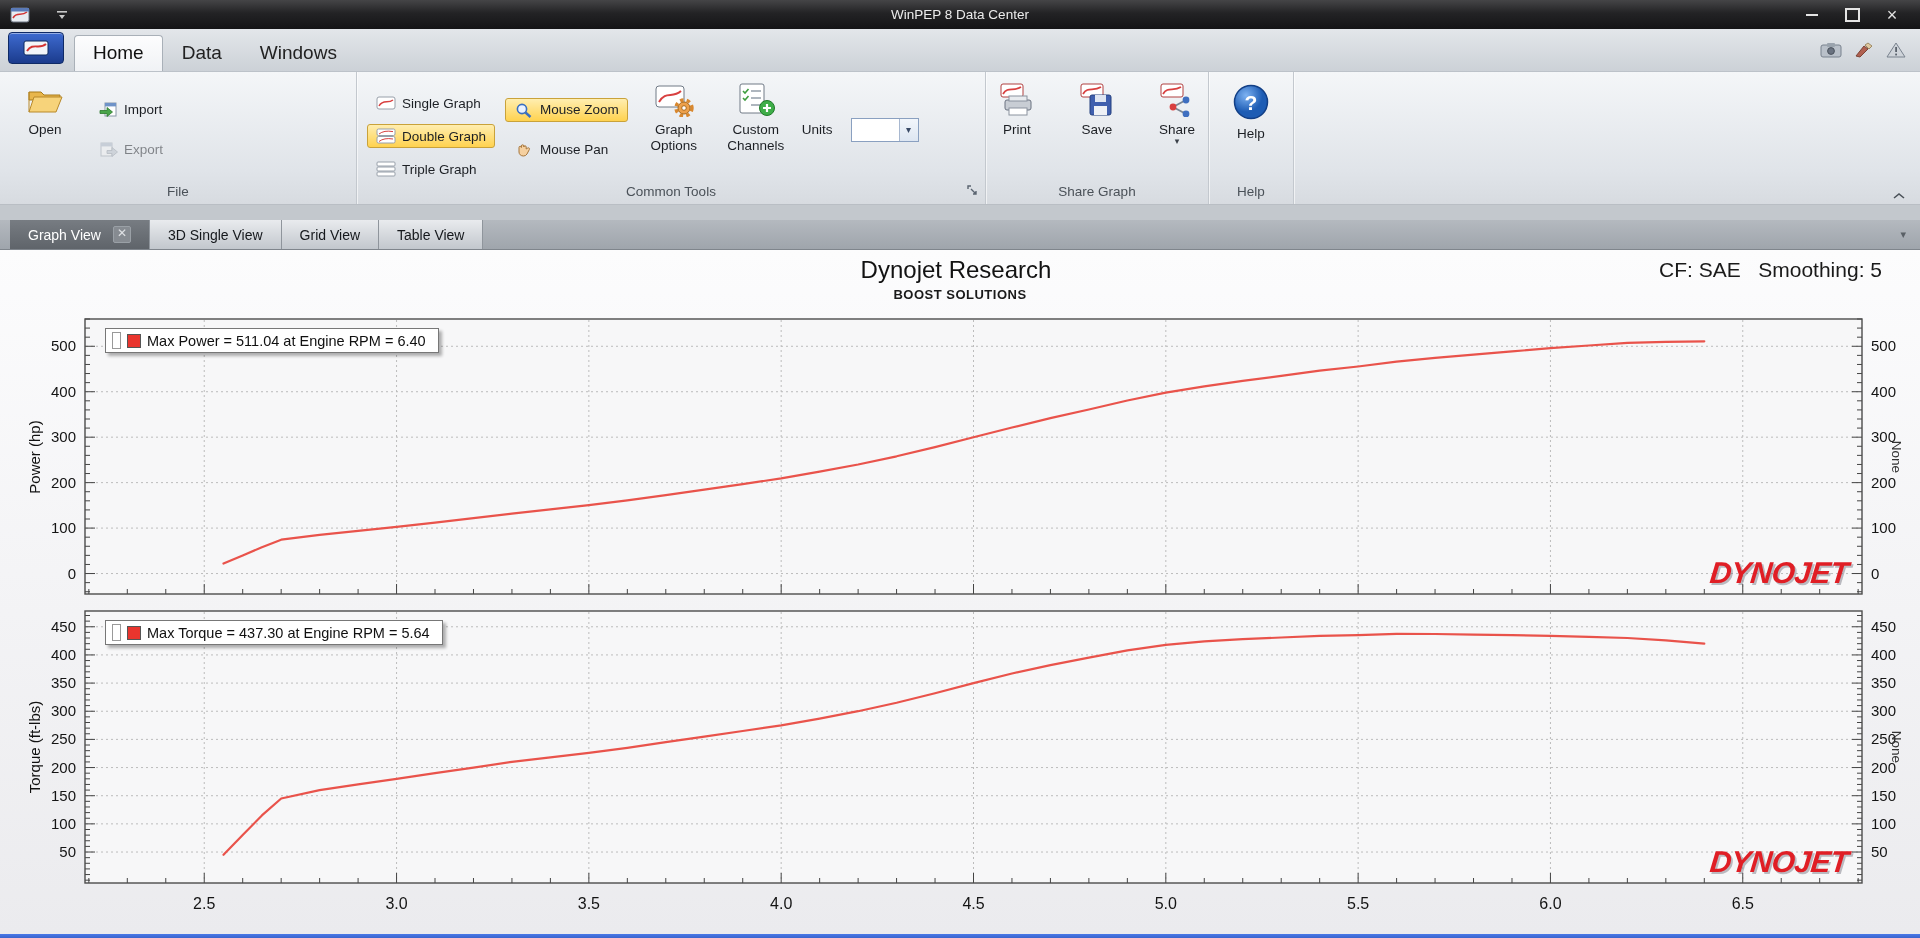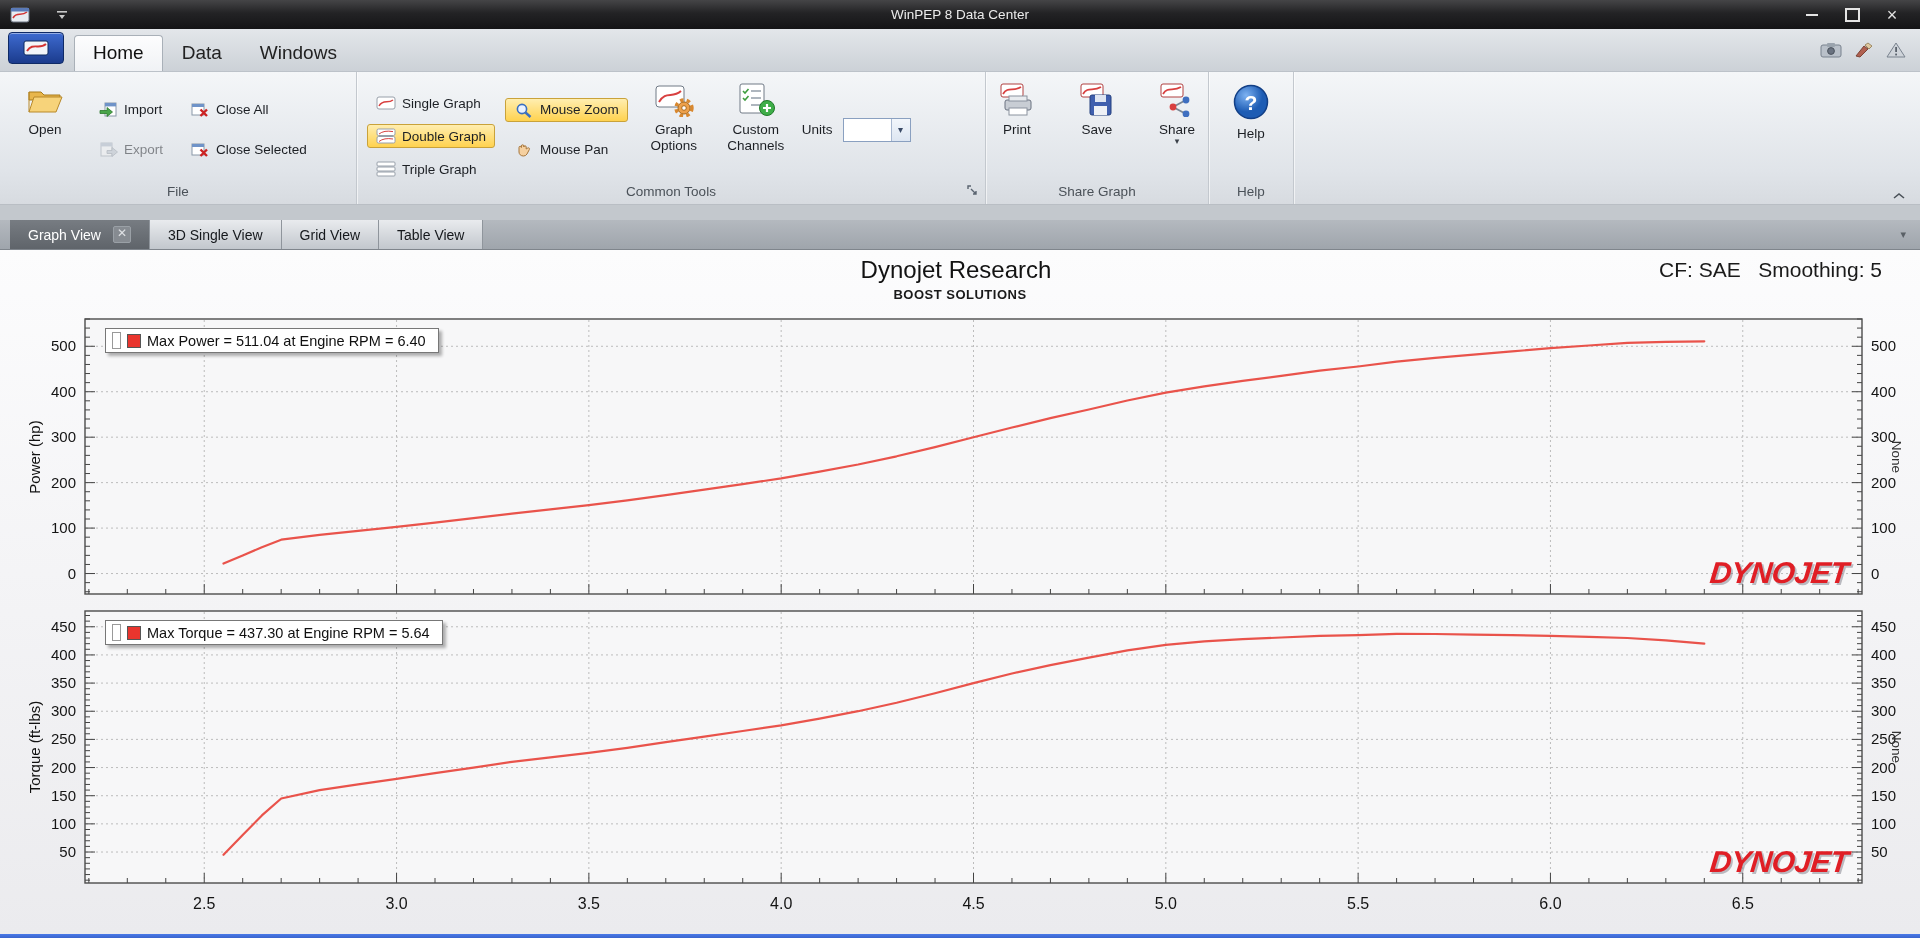--- a/index.html
+++ b/index.html
@@ -29,21 +29,21 @@
   .rg-content{flex:1;display:flex;gap:10px;padding:6px 10px 0;}
   .rg-label{height:23px;line-height:22px;text-align:center;font-size:13.5px;color:#4a5158;position:relative;}
   .bigbtn{display:flex;flex-direction:column;align-items:center;padding:4px 6px 2px;border-radius:3px;border:1px solid transparent;min-width:56px;}
   .bigbtn .blabel{margin-top:5px;font-size:13.5px;color:#1c1f24;text-align:center;line-height:1.15;}
   .bigbtn .blabel.wrap{width:58px;}
   .smallcol{display:flex;flex-direction:column;justify-content:center;gap:16px;}
   .smallcol.tight{gap:9px;justify-content:flex-end;padding-top:4px;}
   .smallbtn{display:flex;align-items:center;gap:6px;padding:3px 8px;border-radius:3px;border:1px solid transparent;font-size:13.5px;color:#1c1f24;white-space:nowrap;}
   .smallbtn.hl{background:linear-gradient(#ffeeb0,#ffd24f);border-color:#c9a23a;}
   .smallbtn.disabled{opacity:.5;}
-  .units-wrap{display:flex;align-items:center;gap:10px;align-self:center;font-size:13.5px;color:#1c1f24;text-align:right;}
+  .units-wrap{display:flex;align-items:center;gap:18px;align-self:center;font-size:13.5px;color:#1c1f24;text-align:right;}
   .combo{width:66px;height:22px;background:#fff;border:1px solid #8aa0c0;display:flex;align-items:center;}
   .combo-value{flex:1;}
   .combo-arrow{width:18px;height:100%;display:flex;align-items:center;justify-content:center;background:linear-gradient(#f2f6fb,#dde6f2);border-left:1px solid #a8b8d0;font-size:10px;color:#3a4a66;}
   .dlg-launcher{position:absolute;right:6px;top:3px;}
   .ribbon-collapse{position:absolute;right:14px;bottom:4px;}
 
   
   .gapband{height:15px;background:#c3c8cd;}
   .doctabs{height:29px;display:flex;align-items:stretch;background:linear-gradient(#b4b9bf,#9fa5ac);border-bottom:1px solid #7f858c;}
   .dtab{display:flex;align-items:center;padding:0 18px;font-size:14px;color:#15181c;background:linear-gradient(#e9ebee,#c2c7cd);border-right:1px solid #8f959c;}
@@ -168,42 +168,20 @@
           </div>
           <div class="smallbtn disabled">
             <span>
                 <svg width="19" height="16" viewBox="0 0 19 16">
                   <rect x="2" y="1" width="11" height="13" fill="#f2f2f2" stroke="#9aa2ac"></rect>
                   <rect x="2" y="1" width="11" height="3.4" fill="#aab4c2"></rect>
                   <path d="M8 8.5 h5 v-3 l5.5 4.5 -5.5 4.5 v-3 H8z" fill="#b9c0c9" stroke="#8a929c" stroke-width=".8"></path>
                 </svg>
               </span>
             <span>Export</span>
-          </div>
-        </div>
-        <div class="smallcol">
-          <div class="smallbtn">
-            <span>
-                <svg width="19" height="16" viewBox="0 0 19 16">
-                  <rect x="1" y="2" width="12" height="11" fill="#fff" stroke="#8a98a8"></rect>
-                  <rect x="1" y="2" width="12" height="3" fill="#6f93c8"></rect>
-                  <path d="M9.5 7.5 L16 14 M16 7.5 L9.5 14" stroke="#cc2222" stroke-width="2.4"></path>
-                </svg>
-              </span>
-            <span>Close All</span>
-          </div>
-          <div class="smallbtn">
-            <span>
-                <svg width="19" height="16" viewBox="0 0 19 16">
-                  <rect x="1" y="2" width="12" height="11" fill="#fff" stroke="#8a98a8"></rect>
-                  <rect x="1" y="2" width="12" height="3" fill="#6f93c8"></rect>
-                  <path d="M9.5 7.5 L16 14 M16 7.5 L9.5 14" stroke="#cc2222" stroke-width="2.4"></path>
-                </svg>
-              </span>
-            <span>Close Selected</span>
           </div>
         </div>
       </div>
       <div class="rg-label">File</div>
     </div>
 
     <div class="rgroup" style="width:628px;">
       <div class="rg-content">
         <div class="smallcol tight">
           <div class="smallbtn">

